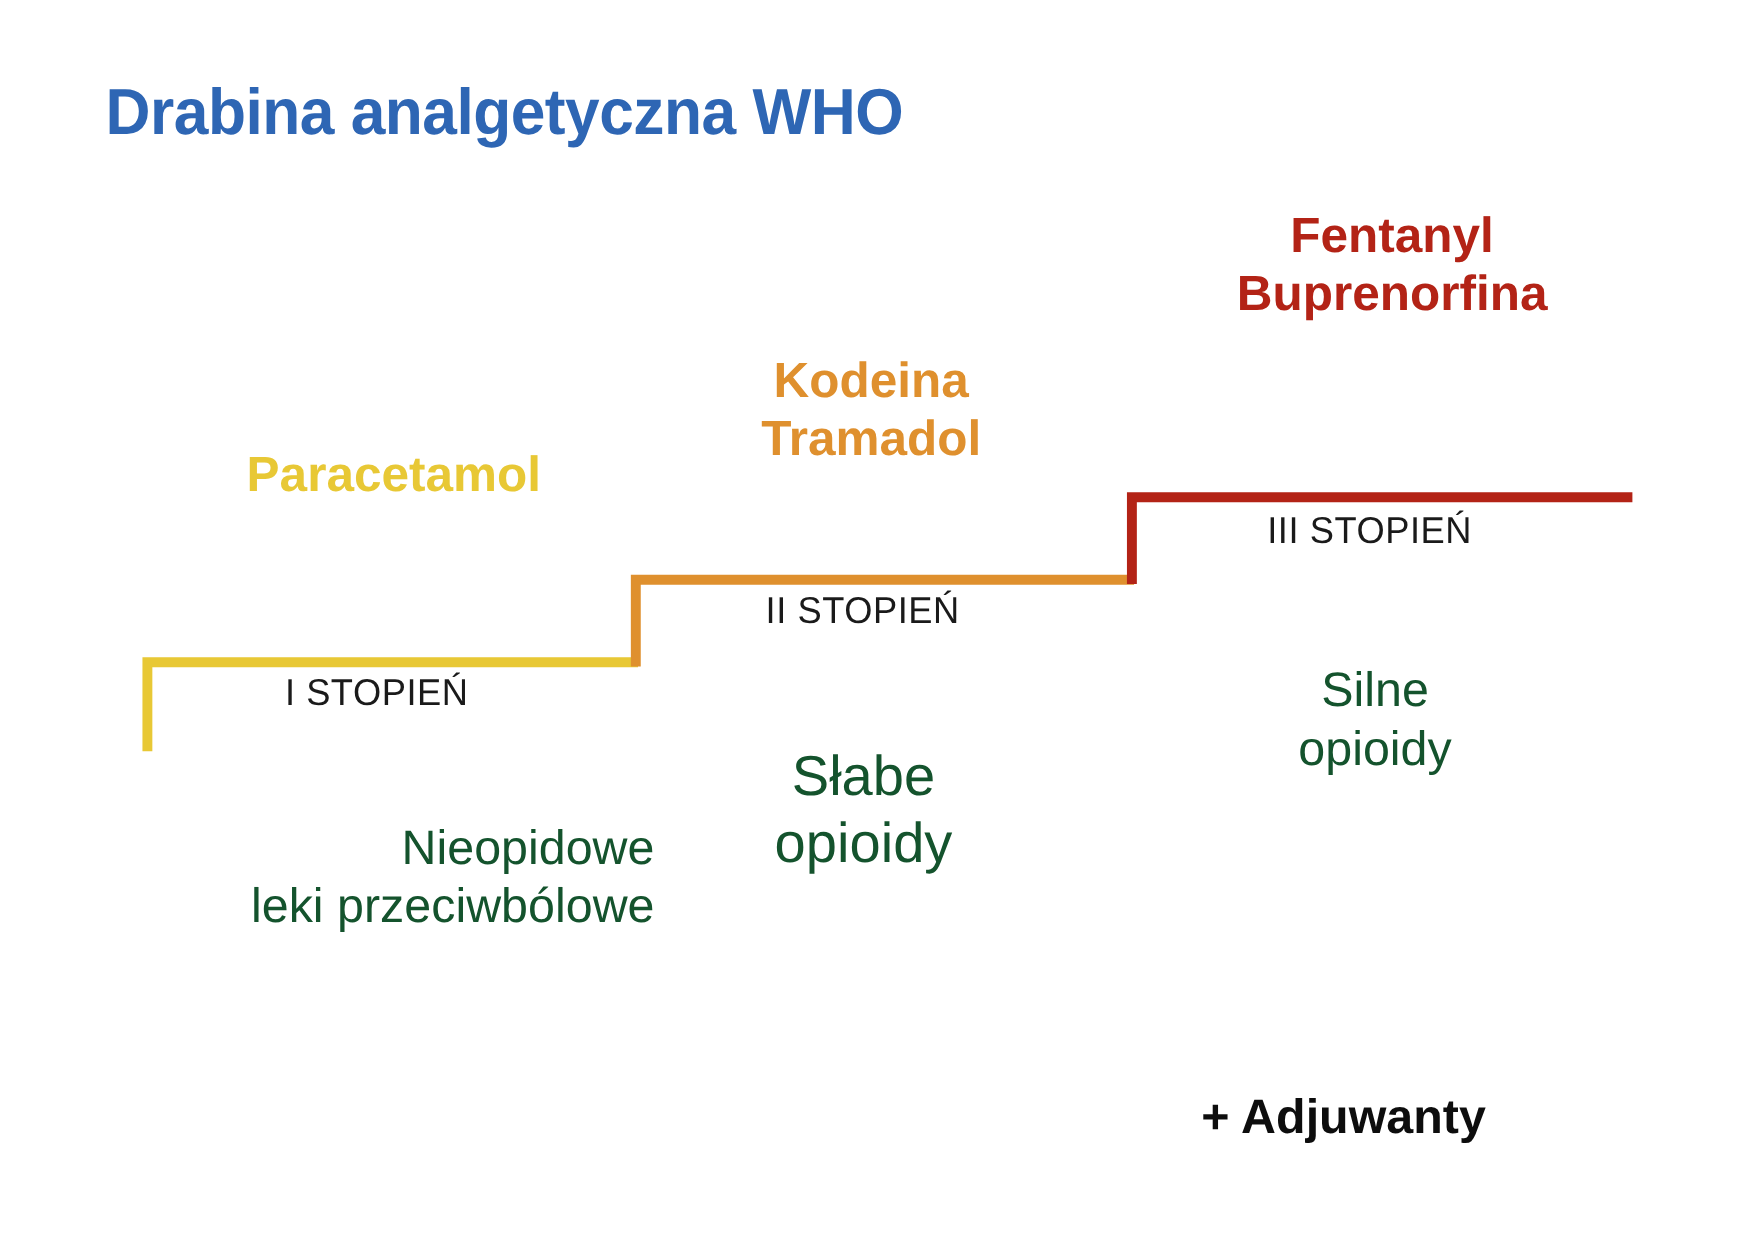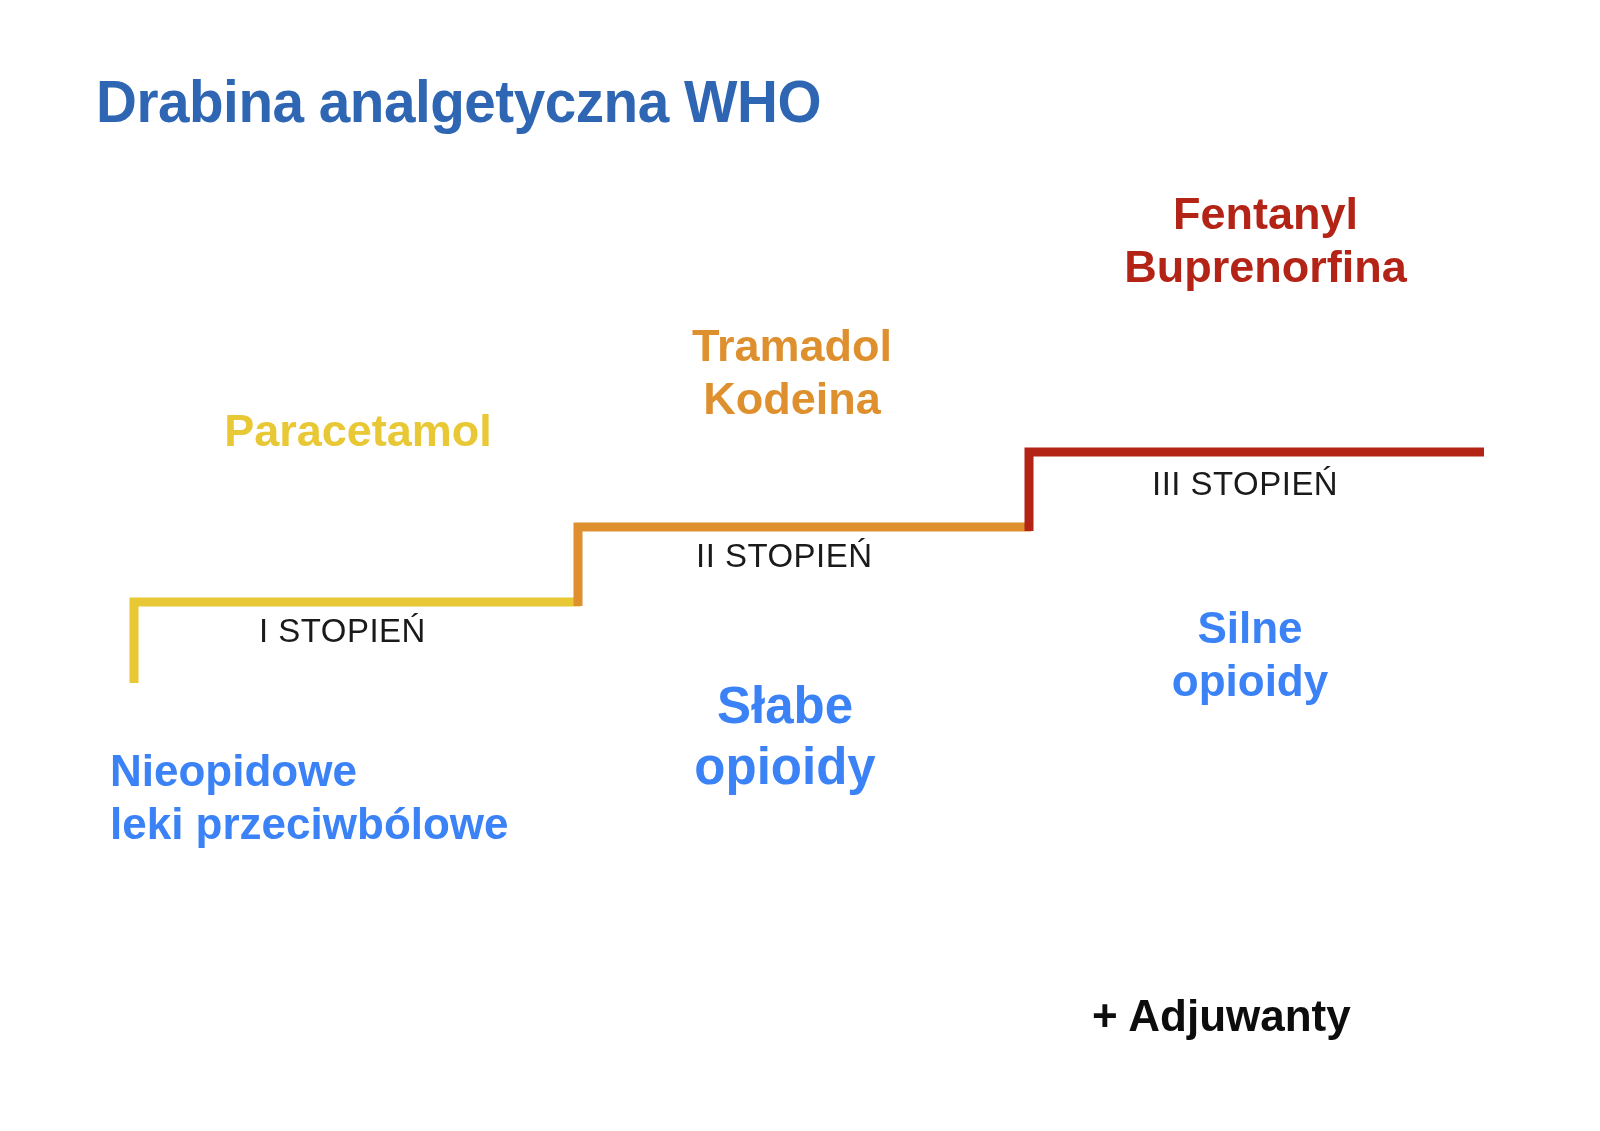--- a/index.html
+++ b/index.html
@@ -85,34 +85,34 @@
     transform: scaleX(0.97);
     transform-origin: left center;
   }
   #tier-1 { left: 259px; top: 611px; }
   #tier-2 { left: 696px; top: 536px; }
   #tier-3 { left: 1152px; top: 464px; }
 
   
   .category {
     position: absolute;
-    font-weight: bold;
-    color: #3b82f6;
+    font-weight: normal;
+    color: #14532d;
     text-align: center;
     white-space: nowrap;
     line-height: 1.2;
   }
   .category .line { display: block; }
 
   #cat-1 {
     left: 110px;
     top: 745px;
     width: 485px;
     font-size: 44px;
-    text-align: left;
+    text-align: right;
   }
   #cat-2 {
     left: 690px;
     top: 675px;
     width: 190px;
     font-size: 51px;
   }
   #cat-3 {
     left: 1155px;
     top: 602px;
@@ -144,22 +144,22 @@
     <path d="M 578 606 L 578 527 L 1031 527" fill="none" stroke="#DF902E" stroke-width="9" stroke-linecap="butt" stroke-linejoin="miter"></path>
 
     <path d="M 1029 531 L 1029 452 L 1484 452" fill="none" stroke="#B32316" stroke-width="9" stroke-linecap="butt" stroke-linejoin="miter"></path>
   </svg>
 
   <div class="drug-group" id="drugs-step1">
     <span class="line">Paracetamol</span>
   </div>
 
   <div class="drug-group" id="drugs-step2">
+    <span class="line">Kodeina</span>
     <span class="line">Tramadol</span>
-    <span class="line">Kodeina</span>
   </div>
 
   <div class="drug-group" id="drugs-step3">
     <span class="line">Fentanyl</span>
     <span class="line">Buprenorfina</span>
   </div>
 
   <div class="tier-label" id="tier-1">I STOPIEŃ</div>
   <div class="tier-label" id="tier-2">II STOPIEŃ</div>
   <div class="tier-label" id="tier-3">III STOPIEŃ</div>

